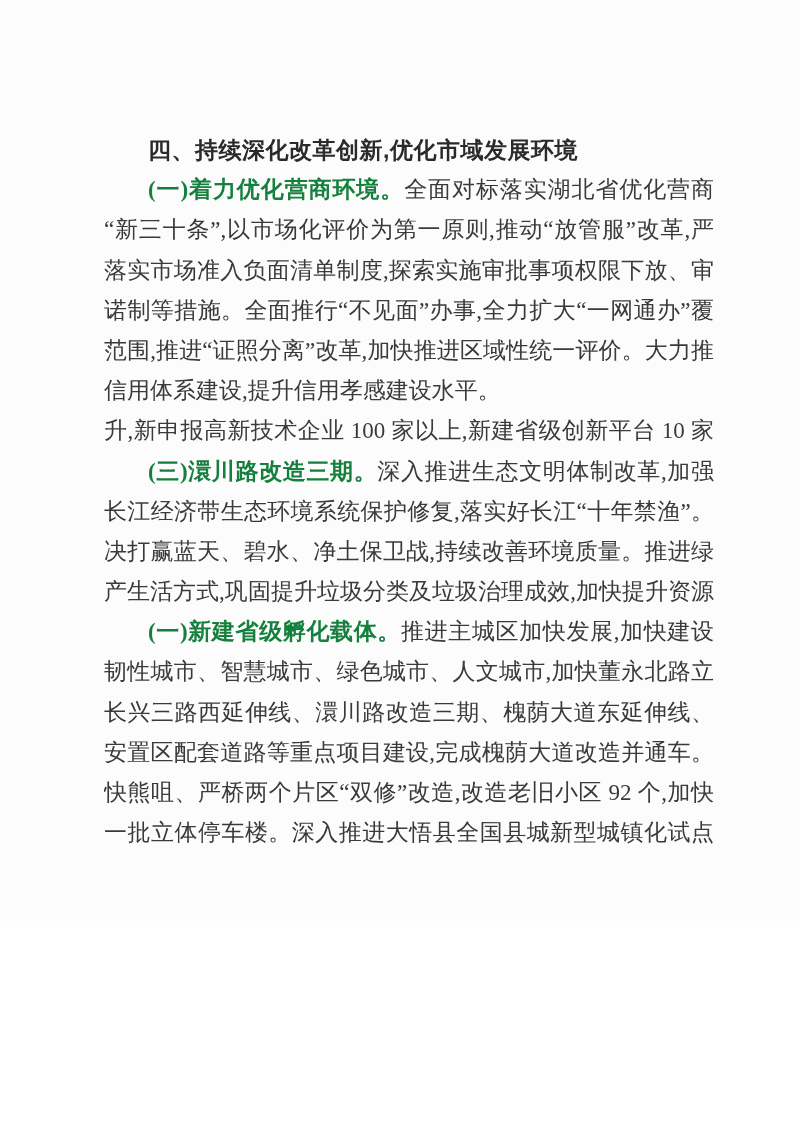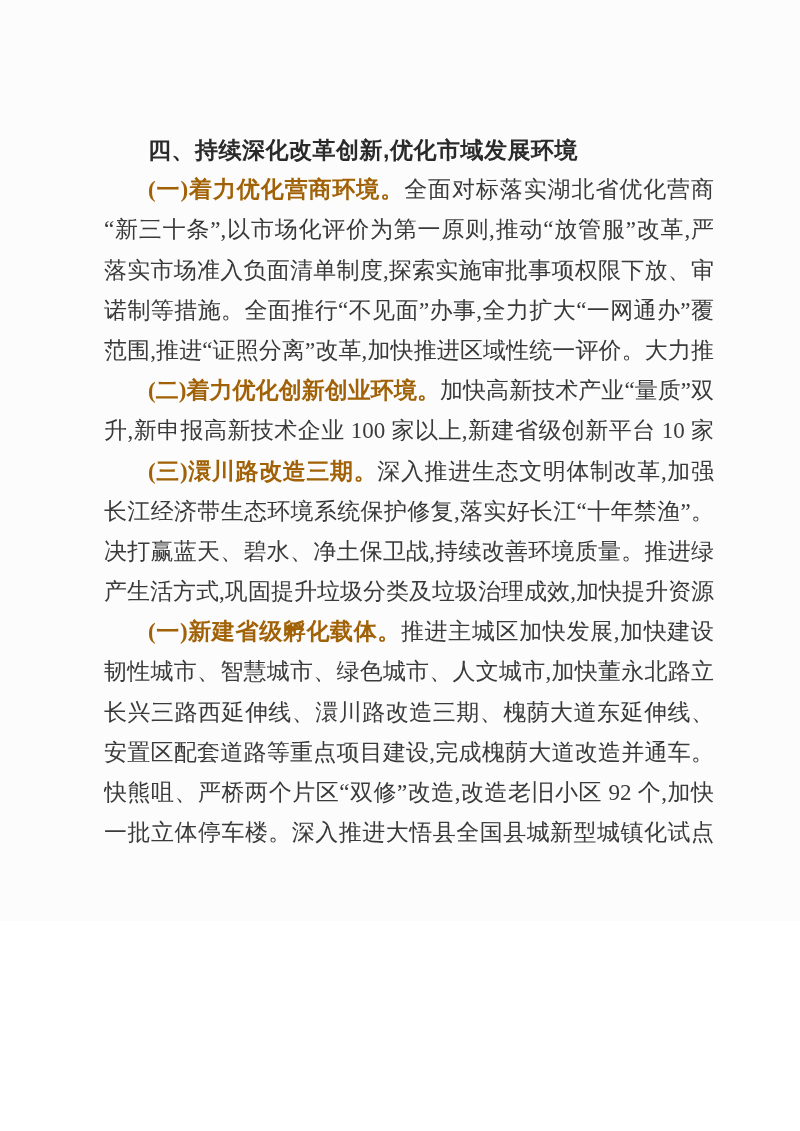--- a/index.html
+++ b/index.html
@@ -48,21 +48,21 @@
     overflow: hidden;
   }
   .line.first {
     text-indent: 44px;
   }
   .line.last {
     text-align-last: left;
   }
   .lead {
     font-weight: 700;
-    color: #a16207;
+    color: #15803d;
   }
   .page-number {
     position: absolute;
     top: 998px;
     right: 94px;
     font-family: "Liberation Serif", "DejaVu Serif", serif;
     font-size: 17px;
     color: #4a4a4a;
     letter-spacing: 3px;
     white-space: nowrap;
@@ -73,23 +73,23 @@
 
 <div class="page">
   <div class="content">
       <div class="heading">四、持续深化改革创新,优化市域发展环境</div>
       <div class="paragraph">
         <div class="line first"><span class="lead">(一)着力优化营商环境。</span>全面对标落实湖北省优化营商环境</div>
         <div class="line">“新三十条”,以市场化评价为第一原则,推动“放管服”改革,严格</div>
         <div class="line">落实市场准入负面清单制度,探索实施审批事项权限下放、审批承</div>
         <div class="line">诺制等措施。全面推行“不见面”办事,全力扩大“一网通办”覆盖</div>
         <div class="line">范围,推进“证照分离”改革,加快推进区域性统一评价。大力推进</div>
+        <div class="line last">信用体系建设,提升信用孝感建设水平。</div>
       </div>
       <div class="paragraph">
-        <div class="line first"><span class="lead">(二)着力优化创新创业环境。</span>加快高新技术产业“量质”双</div>
         <div class="line">升,新申报高新技术企业 100 家以上,新建省级创新平台 10 家以</div>
       </div>
       <div class="paragraph">
         <div class="line first"><span class="lead">(三)澴川路改造三期。</span>深入推进生态文明体制改革,加强</div>
         <div class="line">长江经济带生态环境系统保护修复,落实好长江“十年禁渔”。坚</div>
         <div class="line">决打赢蓝天、碧水、净土保卫战,持续改善环境质量。推进绿色生</div>
         <div class="line">产生活方式,巩固提升垃圾分类及垃圾治理成效,加快提升资源利</div>
       </div>
       <div class="paragraph">
         <div class="line first"><span class="lead">(一)新建省级孵化载体。</span>推进主城区加快发展,加快建设</div>

